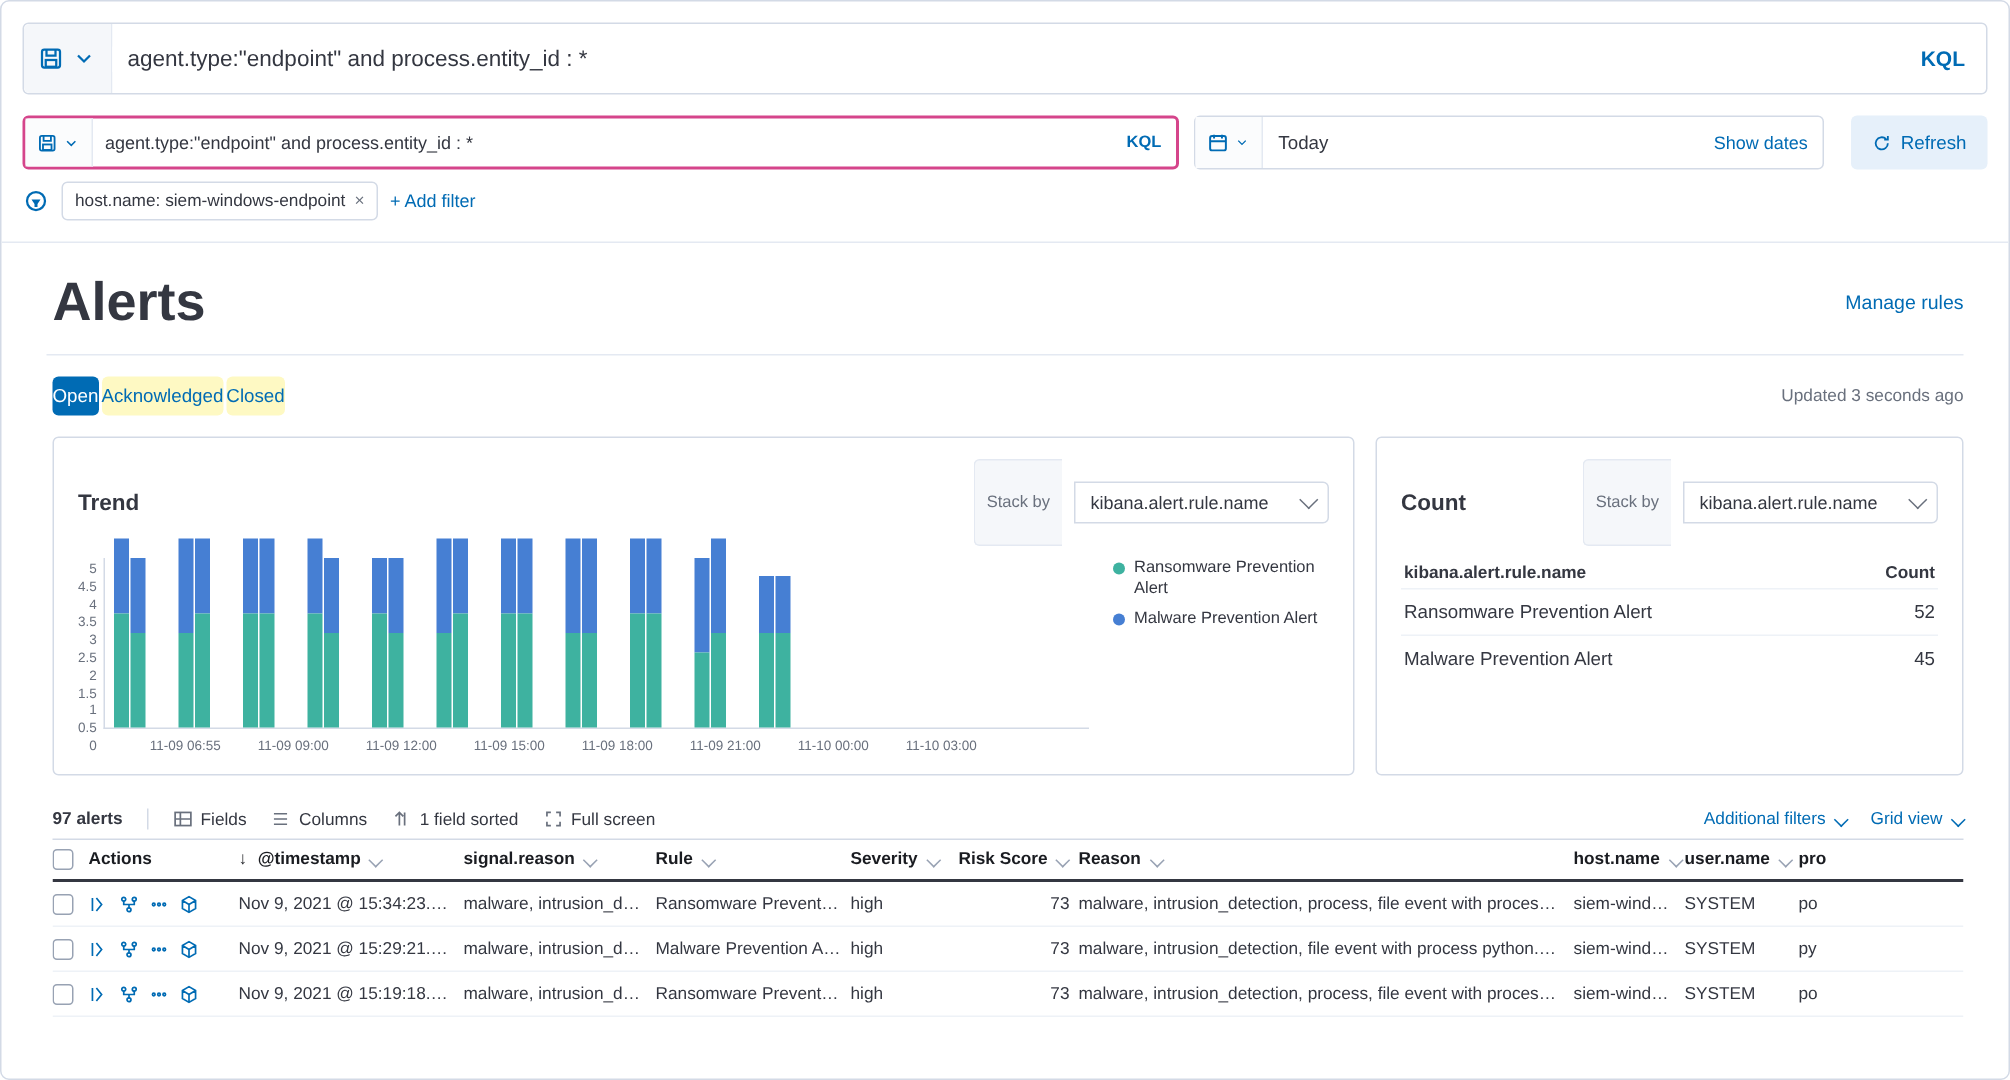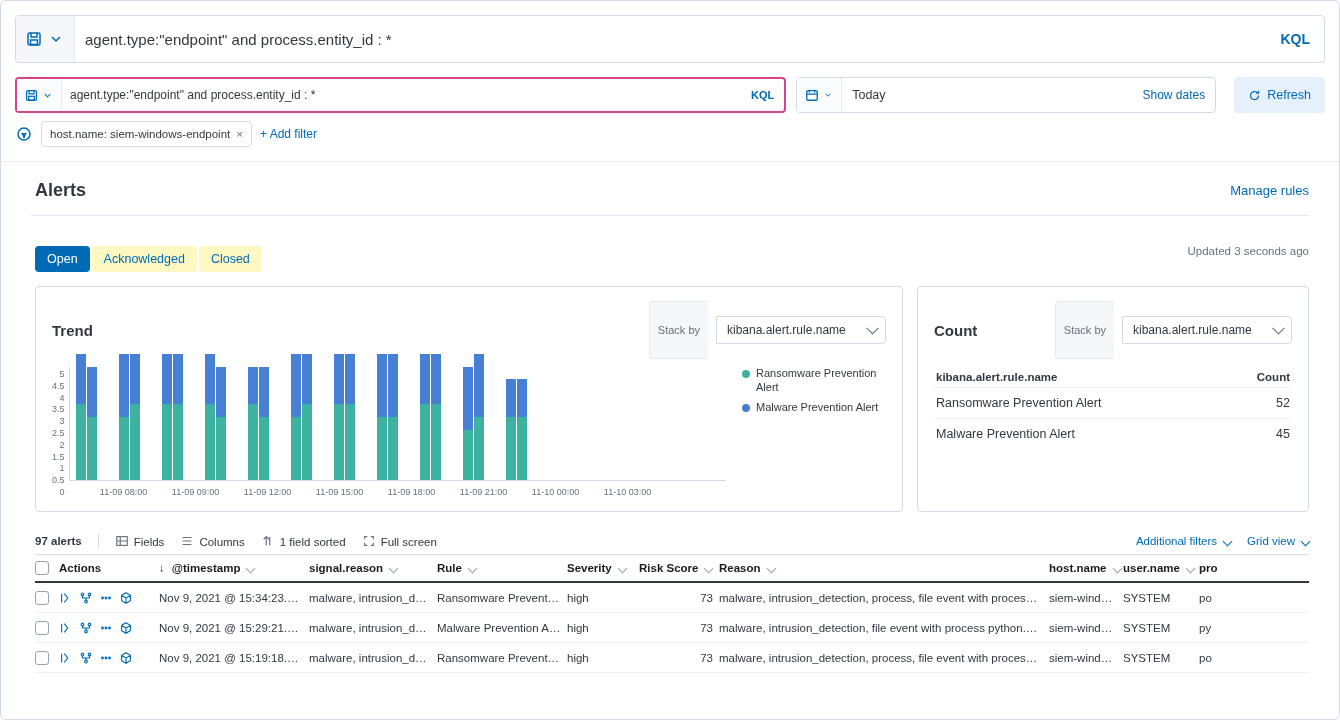--- a/index.html
+++ b/index.html
@@ -28,29 +28,29 @@
 
   
   .chips-row { display:flex; align-items:center; gap:8px; padding: 8px 4px 14px 14px; border-bottom:1px solid #e4e9f2; }
   .chips-row .filter-icon { width:18px; color:#006bb4; }
   .chip { display:flex; align-items:center; gap:6px; height:26px; padding:0 8px; border:1px solid #d3dae6; border-radius:4px; background:#fff; font-size:11.5px; color:#343741; }
   .chip .x { color:#69707d; cursor:pointer; }
   .add-filter { color:#006bb4; font-size:12px; }
 
   
   .page-header { display:flex; align-items:center; justify-content:space-between; padding: 18px 30px 10px 34px; }
-  .page-header h1 { font-size:18px; font-weight:700; }
+  .page-header h1 { font-size:36px; font-weight:700; }
   .manage-rules { color:#006bb4; font-size:13px; }
 
   .hr { height:1px; background:#e4e9f2; margin: 4px 30px 0 30px;}
 
   
   .status-row { display:flex; align-items:center; justify-content:space-between; padding: 14px 30px 10px 34px; }
   .tabs { display:flex; }
-  .tab { padding:6px 12px; font-size:12.5px; border-radius:4px; color:#006bb4;margin-top:16px; }
+  .tab { padding:6px 0; font-size:12.5px; border-radius:4px; color:#006bb4; }
   .tab.active { background:#006bb4; color:#fff; }
   .tab.shade { background:#fef9c3; margin-left:2px; }
   .updated { color:#69707d; font-size:11.5px; }
 
   
   .panels { display:flex; gap:14px; padding: 4px 30px 10px 34px; }
   .panel { border:1px solid #d3dae6; border-radius:4px; padding:14px 16px; background:#fff; }
   .panel.trend { flex: 1 1 780px; display:flex; flex-direction:column; }
   .panel.count { width:392px; }
   .panel-head { display:flex; align-items:center; justify-content:space-between; margin-bottom:8px; }
@@ -319,21 +319,21 @@
                       <div class="seg-ran" style="height: 63px;"></div>
                     </div>
                     <div class="bar">
                       <div class="seg-mal" style="height: 37.8px;"></div>
                       <div class="seg-ran" style="height: 63px;"></div>
                     </div>
                   </div>
                 </div>
             </div>
             <div class="xaxis" id="xaxis">
-                <span>11-09 08:00</span>
+                <span>11-09 06:55</span>
                 <span>11-09 09:00</span>
                 <span>11-09 12:00</span>
                 <span>11-09 15:00</span>
                 <span>11-09 18:00</span>
                 <span>11-09 21:00</span>
                 <span>11-10 00:00</span>
                 <span>11-10 03:00</span>
               </div>
           </div>
         </div>

